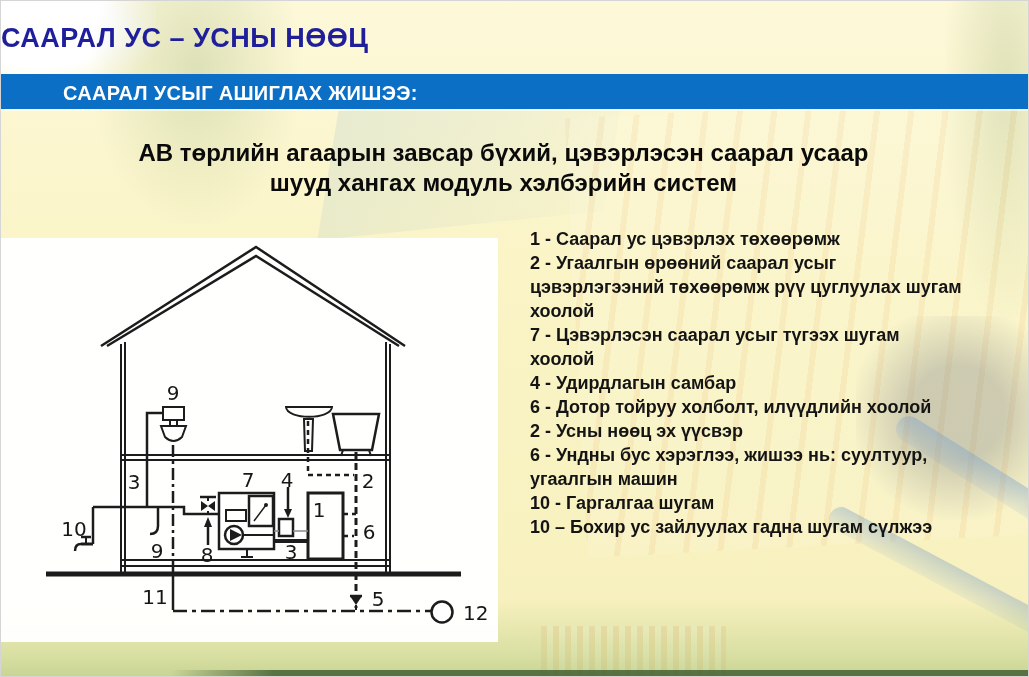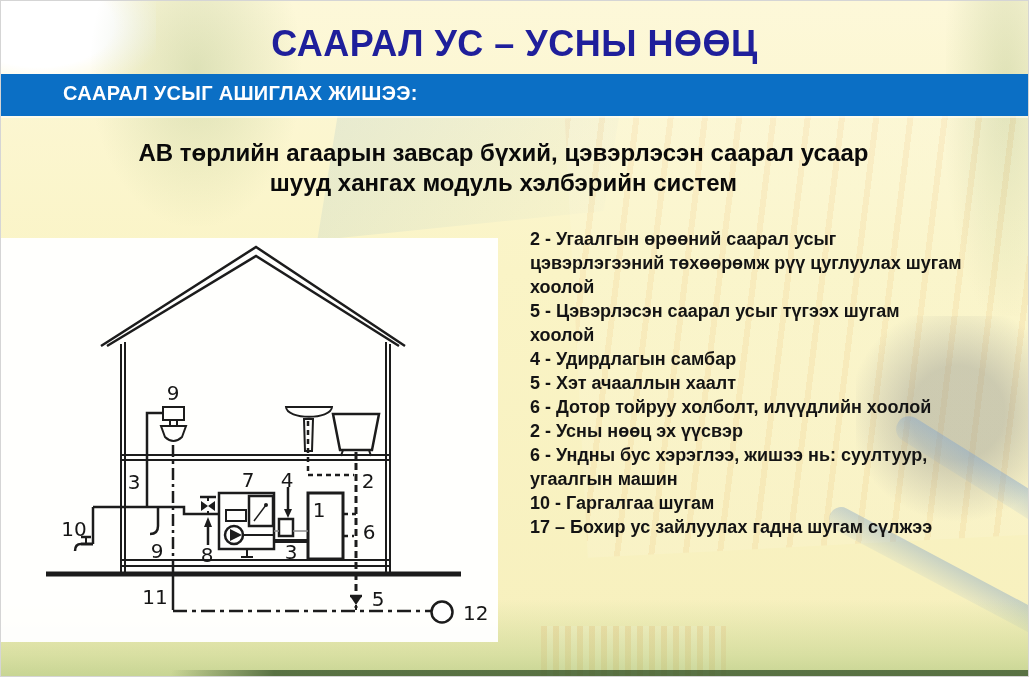--- a/index.html
+++ b/index.html
@@ -28,25 +28,25 @@
     background:linear-gradient(rgba(130,165,205,0.45),rgba(130,165,205,0.12));transform:rotate(32deg);}
   #deco-pipe2{left:815px;top:558px;width:245px;height:24px;border-radius:12px;
     background:linear-gradient(rgba(125,160,200,0.40),rgba(125,160,200,0.10));transform:rotate(28deg);}
   #deco-radiator{left:540px;top:625px;width:185px;height:52px;opacity:.45;
     background:repeating-linear-gradient(90deg,rgba(230,150,90,0.40) 0 6px,rgba(255,255,255,0.35) 6px 12px);}
   #deco-grass{left:0;top:598px;width:1029px;height:79px;
     background:linear-gradient(180deg,rgba(180,205,130,0) 0%,rgba(175,200,125,0.42) 70%,rgba(150,185,105,0.5) 100%);}
   #deco-strip{left:170px;bottom:0;width:859px;height:6px;
     background:linear-gradient(90deg,rgba(45,75,35,0),rgba(45,75,35,0.72) 12%,rgba(45,75,35,0.72));}
   .title{
-    position:absolute;top:22px;left:0;width:100%;text-align:center;
-    font-size:36px;font-weight:bold;color:#1f1f9b;letter-spacing:.5px;z-index:4;
+    position:absolute;top:22px;left:0;width:100%;text-align:left;
+    font-size:27px;font-weight:bold;color:#1f1f9b;letter-spacing:.5px;z-index:4;
   }
   .banner{
-    position:absolute;top:73px;left:0;width:100%;height:42px;background:#0b6fc5;
+    position:absolute;top:73px;left:0;width:100%;height:35px;background:#0b6fc5;
     box-shadow:0 2px 0 rgba(255,255,255,0.55);z-index:4;box-sizing:border-box;padding-left:62px;
   }
   .banner span{
     display:inline-block;line-height:38px;color:#ffffff;font-size:20px;font-weight:bold;letter-spacing:.3px;
   }
   .heading{
     position:absolute;top:137px;left:0;width:1005px;text-align:center;z-index:4;
     font-size:24px;line-height:30px;font-weight:bold;color:#0a0a0a;white-space:pre-line;
   }
   .diagram-panel{
@@ -204,28 +204,28 @@
         <text x="290" y="321">3</text>
         <text x="73" y="298">10</text>
         <text x="154" y="366">11</text>
         <text x="377" y="368">5</text>
         <text x="462" y="382" text-anchor="start">12</text>
       </g>
     </svg>
   </div>
 
   <div class="legend">
+    <p class="legend-item">1 - Саарал ус цэвэрлэх төхөөрөмж</p>
     <p class="legend-item">2 - Угаалгын өрөөний саарал усыг
 цэвэрлэгээний төхөөрөмж рүү цуглуулах шугам
 хоолой</p>
-    <p class="legend-item">5 - Цэвэрлэсэн саарал усыг түгээх шугам
+    <p class="legend-item">7 - Цэвэрлэсэн саарал усыг түгээх шугам
 хоолой</p>
     <p class="legend-item">4 - Удирдлагын самбар</p>
-    <p class="legend-item">5 - Хэт ачааллын хаалт</p>
     <p class="legend-item">6 - Дотор тойруу холболт, илүүдлийн хоолой</p>
     <p class="legend-item">2 - Усны нөөц эх үүсвэр</p>
     <p class="legend-item">6 - Ундны бус хэрэглээ, жишээ нь: суултуур,
 угаалгын машин</p>
     <p class="legend-item">10 - Гаргалгаа шугам</p>
-    <p class="legend-item">17 – Бохир ус зайлуулах гадна шугам сүлжээ</p>
+    <p class="legend-item">10 – Бохир ус зайлуулах гадна шугам сүлжээ</p>
   </div>
 
 </div>
 
 </body></html>

